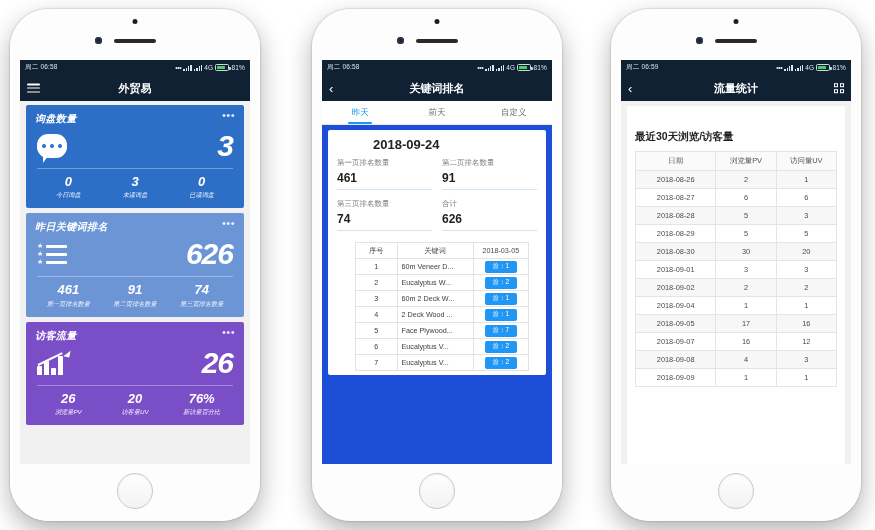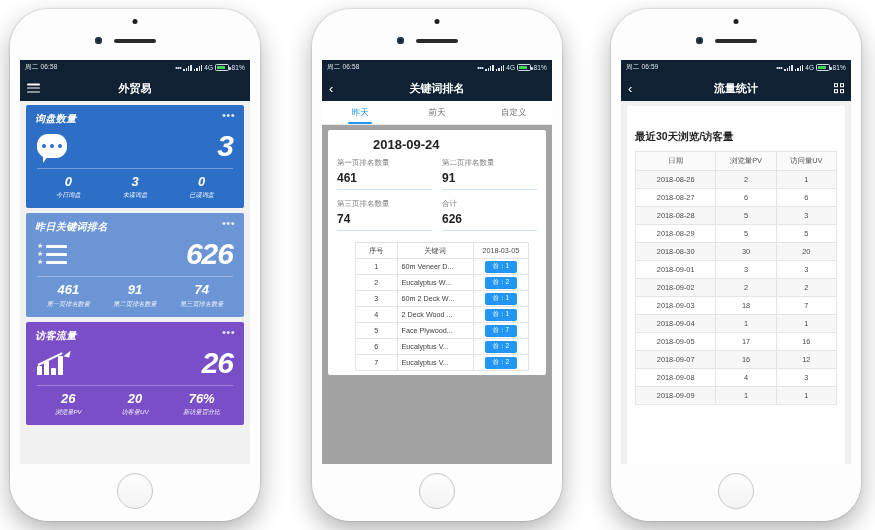--- a/index.html
+++ b/index.html
@@ -124,21 +124,21 @@
   .ic-list .bar { height:2.6px; background:#fff; border-radius:1px; flex:1; }
   .ic-chart { width:32px; height:24px; position:relative; }
   .ic-chart .b { position:absolute; bottom:0; width:5px; background:#fff; border-radius:1px 1px 0 0; }
   .ic-chart .b1{left:0;height:9px}.ic-chart .b2{left:7px;height:14px}
   .ic-chart .b3{left:14px;height:7px}.ic-chart .b4{left:21px;height:19px}
   .ic-chart .arrow{position:absolute;right:-1px;top:-1px;width:0;height:0;
     border-left:6px solid transparent;border-bottom:7px solid #fff;border-right:0;transform:rotate(12deg);}
   .ic-chart .ln{position:absolute;left:1px;top:13px;width:27px;height:2px;background:#fff;transform:rotate(-26deg);transform-origin:left center;}
 
   
-  .p2-body { background:#a3a3a3; height:363px; }
+  .p2-body { background:#1d4ed8; height:363px; }
   .tabs { display:flex; background:#fff; height:24px; border-bottom:1px solid #e9e9e9; }
   .tab { flex:1; display:flex; align-items:center; justify-content:center;
          font-size:8.5px; color:#6f6f6f; position:relative; }
   .tab.active { color:#2196f3; }
   .tab.active::after{content:"";position:absolute;bottom:0;left:50%;transform:translateX(-50%);
     width:24px;height:2px;background:#2196f3;border-radius:1px;}
   .panel { background:#fff; margin:5px 6px 0; border-radius:2px; padding:7px 9px 4px; }
   .panel-date { font-size:13px; font-weight:bold; color:#222; margin-bottom:6px;margin-left:36px; }
   .pair { display:flex; gap:10px; }
   .field { flex:1; padding-bottom:4px; }
@@ -531,25 +531,20 @@
                   <td>2018-09-01</td>
                   <td>3</td>
                   <td>3</td>
                 </tr>
               <tr>
                   <td>2018-09-02</td>
                   <td>2</td>
                   <td>2</td>
                 </tr>
               <tr>
-                  <td>2018-09-03</td>
-                  <td>18</td>
-                  <td>7</td>
-                </tr>
-              <tr>
                   <td>2018-09-04</td>
                   <td>1</td>
                   <td>1</td>
                 </tr>
               <tr>
                   <td>2018-09-05</td>
                   <td>17</td>
                   <td>16</td>
                 </tr>
               <tr>

